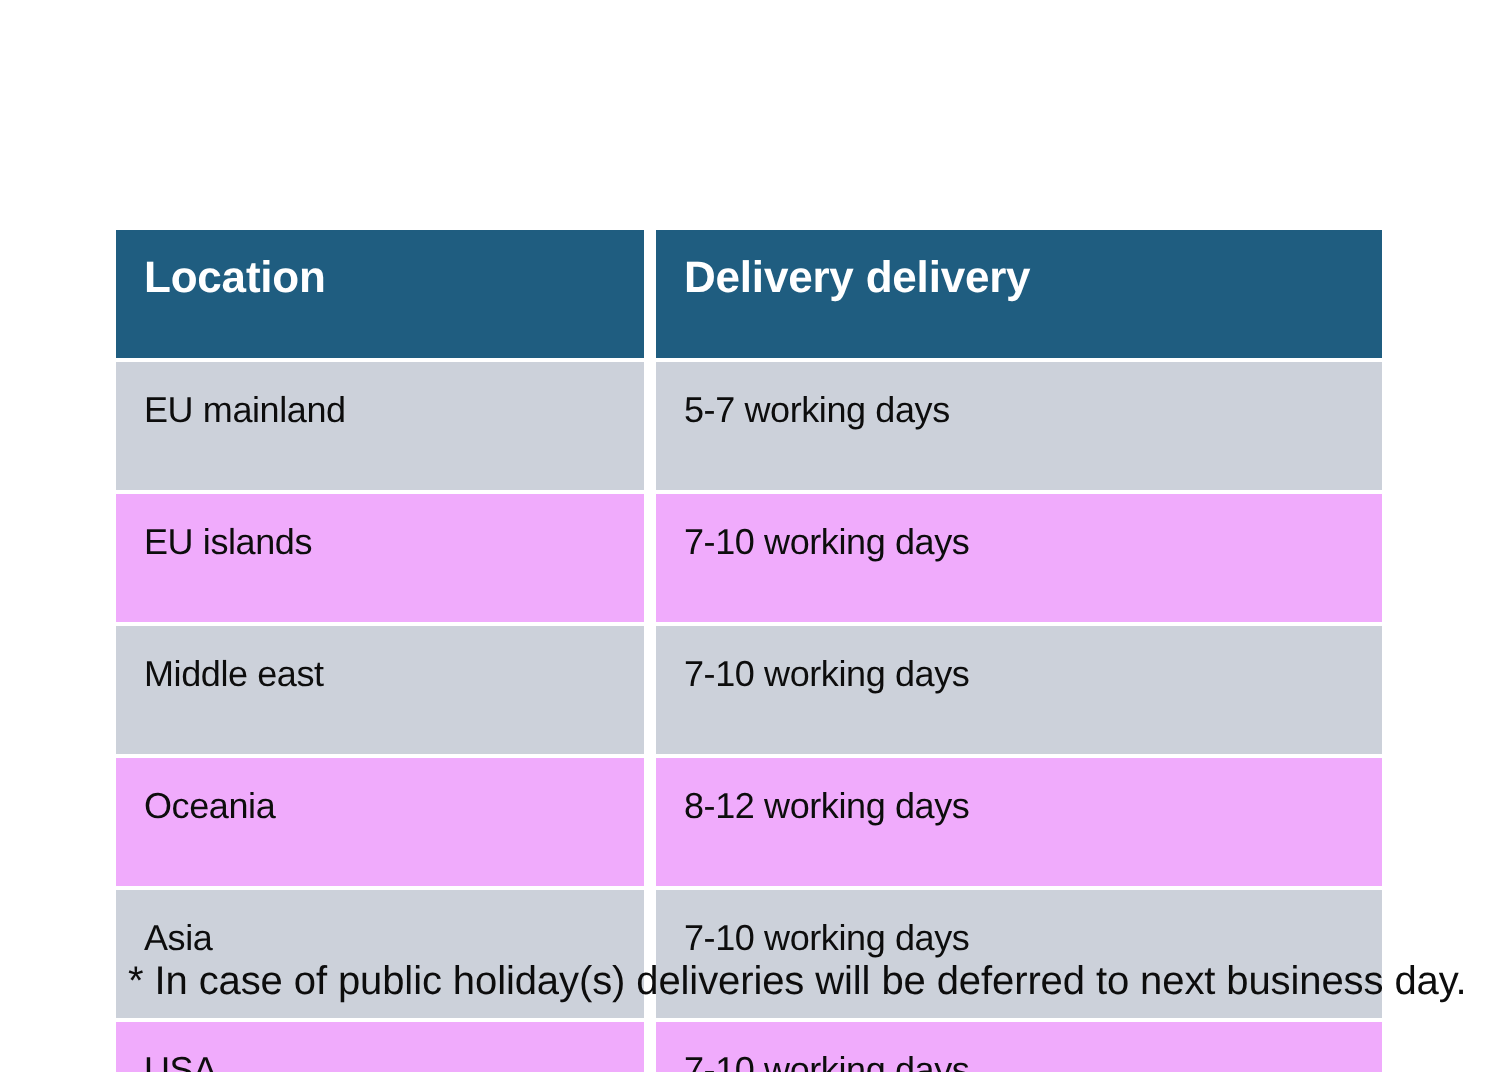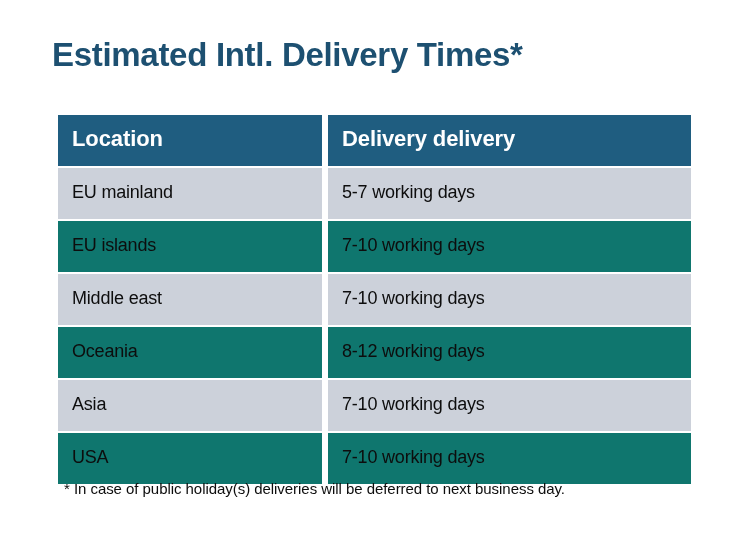--- a/index.html
+++ b/index.html
@@ -41,67 +41,66 @@
     border-collapse: separate;
     border-spacing: 6px 2px;
     table-layout: fixed;
   }
 
   .delivery-table col.col-location { width: 264px; }
   .delivery-table col.col-delivery { width: 363px; }
 
   .delivery-table th,
   .delivery-table td {
-    padding: 0 0 3px 14px;
+    padding: 0 0 16px 14px;
     height: 48px;
     vertical-align: middle;
     text-align: left;
     font-weight: 400;
   }
 
   .delivery-table thead th {
     background: #1f5d80;
     color: #ffffff;
     font-size: 22px;
     font-weight: 700;
     height: 48px;
     letter-spacing: -0.1px;
   }
 
   .delivery-table tbody tr.row-odd td {
     background: #ccd1da;
   }
 
   .delivery-table tbody tr.row-even td {
-    background: #0f766e;
+    background: #f0abfc;
   }
 
   .delivery-table tbody td {
     color: #0d0d0d;
     font-size: 18px;
     letter-spacing: -0.2px;
     white-space: nowrap;
   }
 
   .footnote {
     position: absolute;
     left: 64px;
     top: 480px;
-    font-size: 15px;
+    font-size: 20px;
     color: #0d0d0d;
     white-space: nowrap;
     letter-spacing: -0.05px;
   }
 </style>
 </head>
 <body>
 
 <div class="page">
 
-  <div class="page-title">Estimated Intl. Delivery Times*</div>
 
   <table class="delivery-table">
     <colgroup>
       <col class="col-location">
       <col class="col-delivery">
     </colgroup>
     <thead>
       <tr>
         <th>Location</th>
         <th>Delivery delivery</th>

